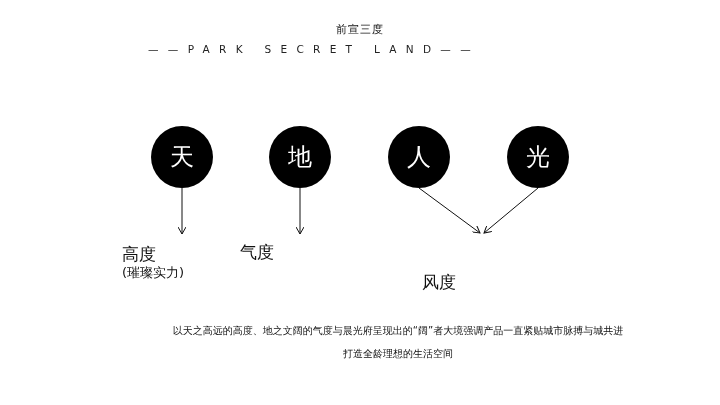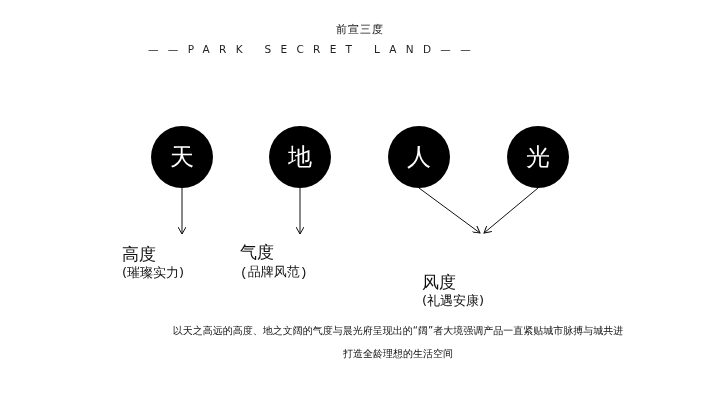--- a/index.html
+++ b/index.html
@@ -49,23 +49,21 @@
   <line x1="419" y1="188" x2="480" y2="233" stroke="#111" stroke-width="1" marker-end="url(#ah)"></line>
   <line x1="538" y1="188" x2="484" y2="233" stroke="#111" stroke-width="1" marker-end="url(#ah)"></line>
 </svg>
 
 <div class="label" style="left:122px; top:244px;">
   <div class="main">高度</div>
   <div class="sub">(璀璨实力)</div>
 </div>
 <div class="label" style="left:240px; top:244px;font-family:Liberation Mono, monospace;">
   <div class="main">气度</div>
-  <div class="sub">(品牌风范)</div>
 </div>
 <div class="label" style="left:422px; top:244px;margin-top:28px;">
   <div class="main">风度</div>
-  <div class="sub">(礼遇安康)</div>
 </div>
 
 <div class="desc">
   <div>以天之高远的高度、地之文阔的气度与晨光府呈现出的“阔”者大境强调产品一直紧贴城市脉搏与城共进</div>
   <div>打造全龄理想的生活空间</div>
 </div>
 
 </body></html>

